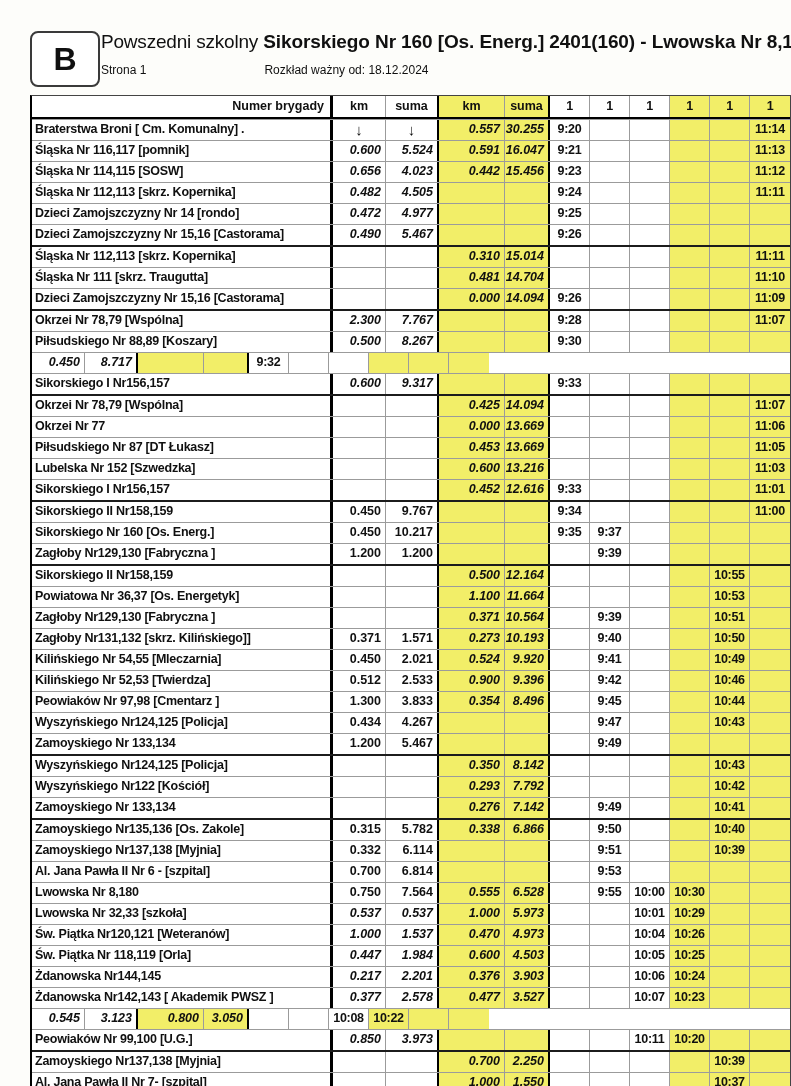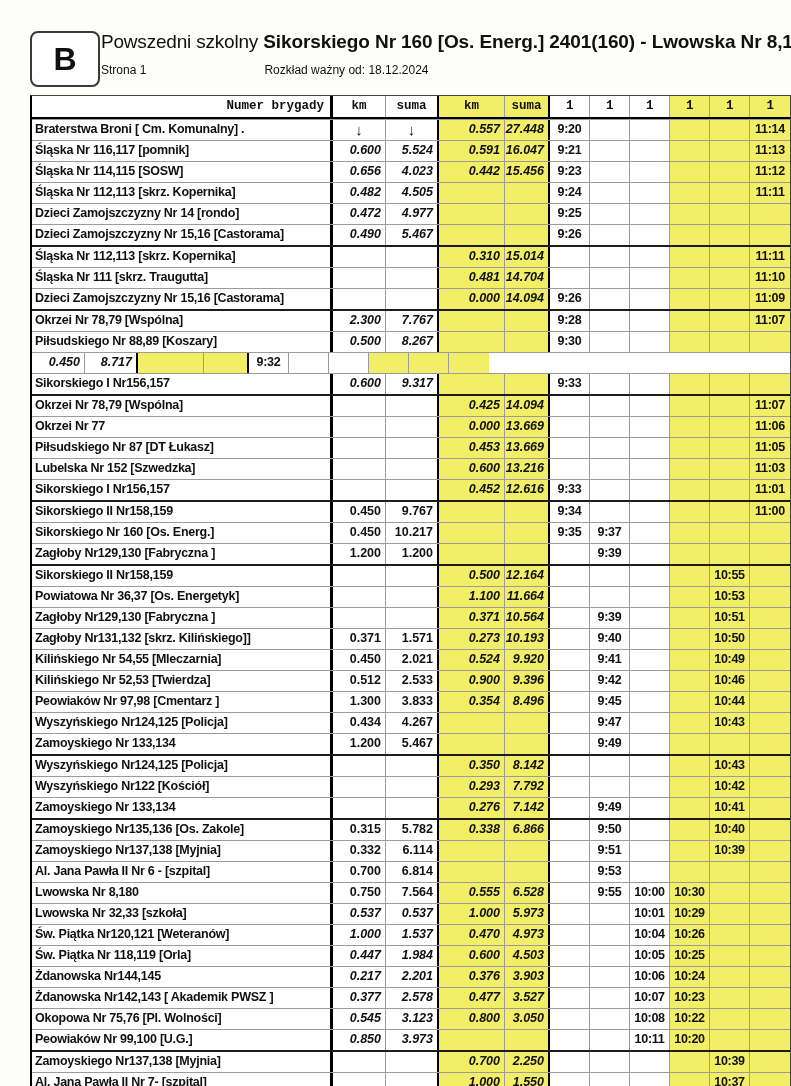--- a/index.html
+++ b/index.html
@@ -23,21 +23,21 @@
   .valid-from{margin-left:118px;}
   
   .timetable{
     position:absolute;left:30px;top:95px;width:758px;
     border-left:2px solid #000;border-right:1px solid #444;
     border-top:1px solid #444;border-bottom:3px solid #000;
     background:#fff;font-size:12.5px;font-weight:bold;
   }
   .row{display:flex;height:20px;line-height:19px;border-top:1px solid #9b9b9b;}
   .row.sep{border-top:2px solid #1c1c1c;}
-  .head-row{height:21px;line-height:20px;border-top:none;border-bottom:2px solid #000;font-family:Liberation Mono, monospace;}
+  .head-row{height:21px;line-height:20px;border-top:none;border-bottom:2px solid #000;}
   .cell{
     box-sizing:border-box;flex:0 0 auto;overflow:hidden;white-space:nowrap;
     border-right:1px solid #9b9b9b;
   }
   .cell.name{width:301px;border-right:3px solid #000;text-align:left;padding-left:3px;letter-spacing:-0.25px;}
   .cell.km1 {width:53px;}
   .cell.suma1{width:53px;border-right:2px solid #000;}
   .cell.ykm {width:66px;}
   .cell.ysuma{width:45px;border-right:2px solid #000;}
   .cell.t{width:40px;text-align:center;letter-spacing:-0.3px;}
@@ -81,21 +81,21 @@
       <div class="cell t yl">1</div>
       <div class="cell t yl">1</div>
       <div class="cell t yl">1</div>
     </div>
   <div>
       <div class="row">
         <div class="cell name">Braterstwa Broni [ Cm. Komunalny]  .</div>
         <div class="cell km1 num arrow">↓</div>
         <div class="cell suma1 num arrow">↓</div>
         <div class="cell ykm yl num it">0.557</div>
-        <div class="cell ysuma yl num it">27.448</div>
+        <div class="cell ysuma yl num it">30.255</div>
         <div class="cell t">9:20</div>
         <div class="cell t"></div>
         <div class="cell t"></div>
         <div class="cell t yl"></div>
         <div class="cell t yl"></div>
         <div class="cell t yl">11:14</div>
       </div>
       <div class="row">
         <div class="cell name">Śląska Nr 116,117 [pomnik]</div>
         <div class="cell km1 num it">0.600</div>
@@ -622,21 +622,20 @@
         <div class="cell ykm yl num it">0.477</div>
         <div class="cell ysuma yl num it">3.527</div>
         <div class="cell t"></div>
         <div class="cell t"></div>
         <div class="cell t">10:07</div>
         <div class="cell t yl">10:23</div>
         <div class="cell t yl"></div>
         <div class="cell t yl"></div>
       </div>
       <div class="row">
-        <div class="cell name">Okopowa Nr 75,76 [Pl. Wolności]</div>
         <div class="cell km1 num it">0.545</div>
         <div class="cell suma1 num it">3.123</div>
         <div class="cell ykm yl num it">0.800</div>
         <div class="cell ysuma yl num it">3.050</div>
         <div class="cell t"></div>
         <div class="cell t"></div>
         <div class="cell t">10:08</div>
         <div class="cell t yl">10:22</div>
         <div class="cell t yl"></div>
         <div class="cell t yl"></div>

